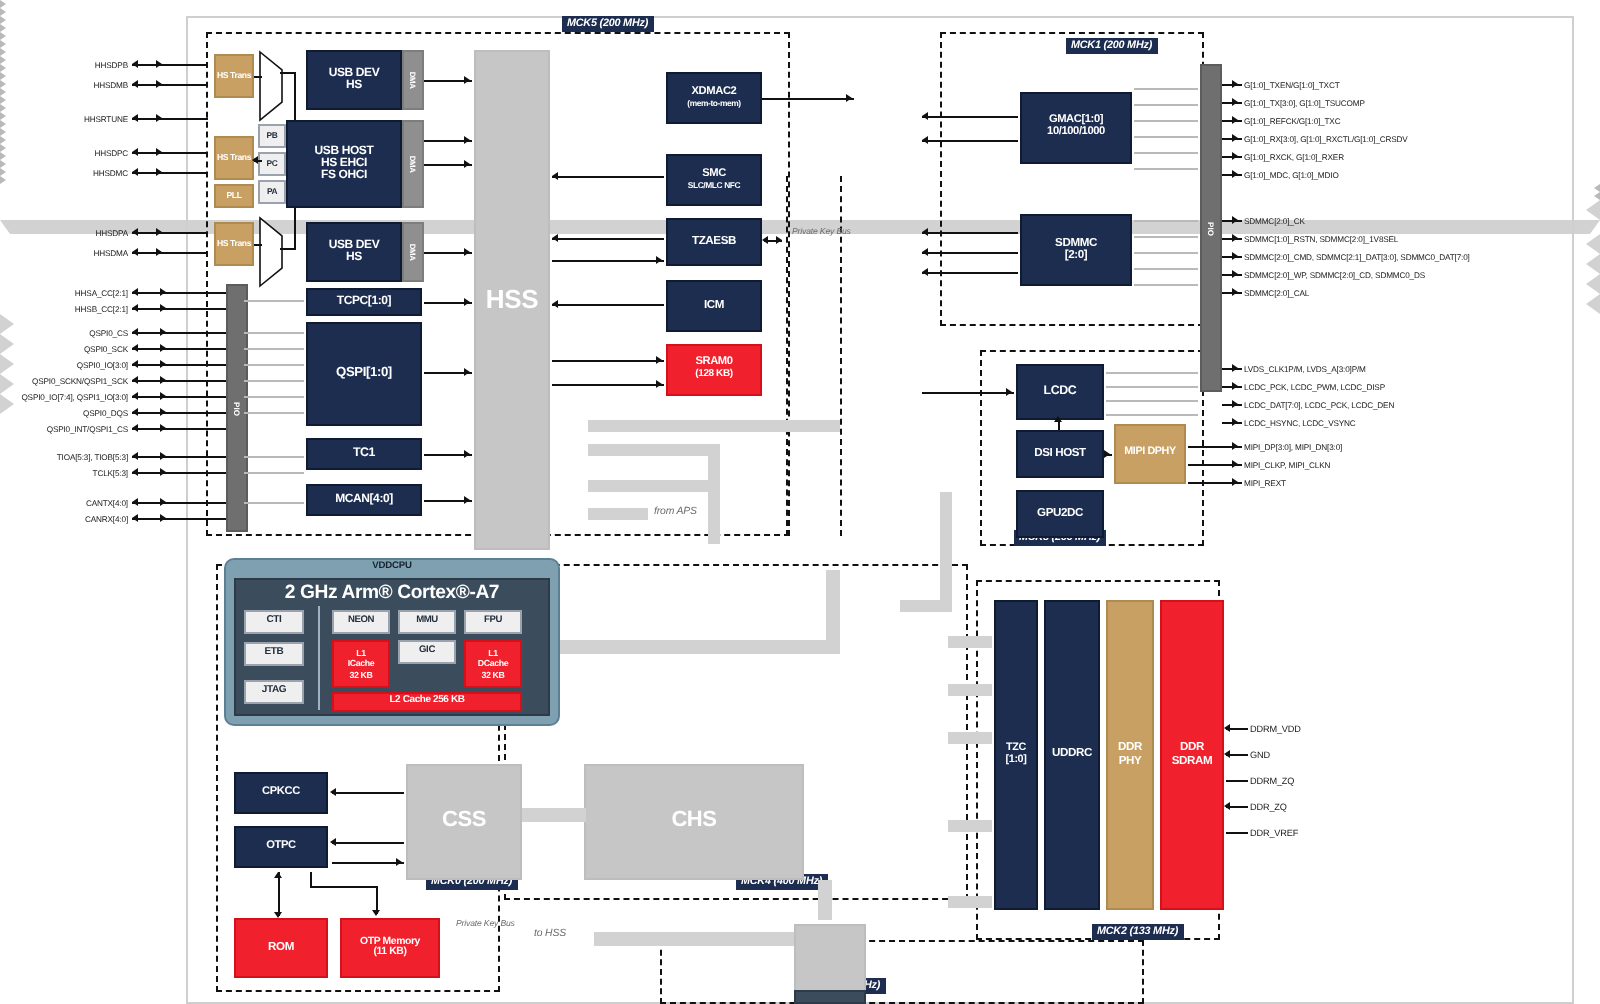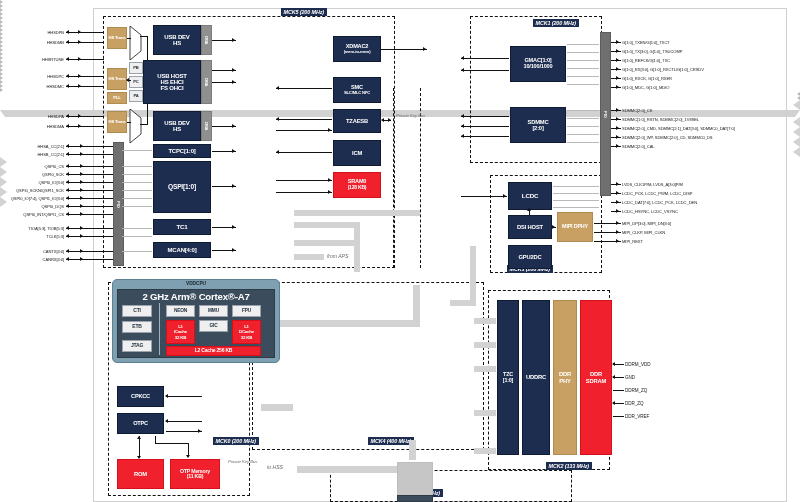--- a/index.html
+++ b/index.html
@@ -268,20 +268,23 @@
     <div class="ahg r" style="left:148px;top:196px;"></div>
   <div class="wg" style="left:122px;top:206px;width:30px;height:0.7px;"></div>
     <div class="ahg r" style="left:148px;top:204px;"></div>
   <div class="wg" style="left:122px;top:228px;width:30px;height:0.7px;"></div>
     <div class="ahg r" style="left:148px;top:226px;"></div>
   <div class="wg" style="left:122px;top:236px;width:30px;height:0.7px;"></div>
     <div class="ahg r" style="left:148px;top:234px;"></div>
   <div class="wg" style="left:122px;top:251px;width:30px;height:0.7px;"></div>
     <div class="ahg r" style="left:148px;top:249px;"></div>
 
+  <div class="blk grey" style="left:237px;top:25px;width:38px;height:250px;font-size:13px;align-items:center;">
+      <span>HSS</span>
+    </div>
 
   <div class="w" style="left:212px;top:40px;width:24px;height:0.9px;"></div>
     <div class="ah r" style="left:232px;top:38px;"></div>
   <div class="w" style="left:212px;top:70px;width:24px;height:0.9px;"></div>
     <div class="ah r" style="left:232px;top:68px;"></div>
   <div class="w" style="left:212px;top:82px;width:24px;height:0.9px;"></div>
     <div class="ah r" style="left:232px;top:80px;"></div>
   <div class="w" style="left:212px;top:126px;width:24px;height:0.9px;"></div>
     <div class="ah r" style="left:232px;top:124px;"></div>
   <div class="w" style="left:212px;top:151px;width:24px;height:0.9px;"></div>
@@ -513,20 +516,26 @@
       <span>OTPC</span>
     </div>
   <div class="blk red" style="left:117px;top:459px;width:47px;height:30px;font-size:5.8px;">
       <span>ROM</span>
     </div>
   <div class="blk red" style="left:170px;top:459px;width:50px;height:30px;font-size:5.2px;flex-direction:column;">
     <span>OTP Memory</span>
     <span>(11 KB)</span>
   </div>
 
+  <div class="blk grey" style="left:203px;top:382px;width:58px;height:58px;font-size:11px;">
+      <span>CSS</span>
+    </div>
+  <div class="blk grey" style="left:292px;top:382px;width:110px;height:58px;font-size:11px;">
+      <span>CHS</span>
+    </div>
 
   <div class="w" style="left:166px;top:396px;width:36px;height:0.9px;"></div>
     <div class="ah l" style="left:165px;top:394px;"></div>
   <div class="w" style="left:166px;top:421px;width:36px;height:0.9px;"></div>
     <div class="ah l" style="left:165px;top:419px;"></div>
   <div class="w" style="left:166px;top:431px;width:36px;height:0.9px;"></div>
     <div class="ah r" style="left:198px;top:429px;"></div>
   <div class="w" style="left:139px;top:436px;width:0.9px;height:22px;"></div>
     <div class="ah d" style="left:137px;top:456px;"></div>
     <div class="ah u" style="left:137px;top:436px;"></div>

